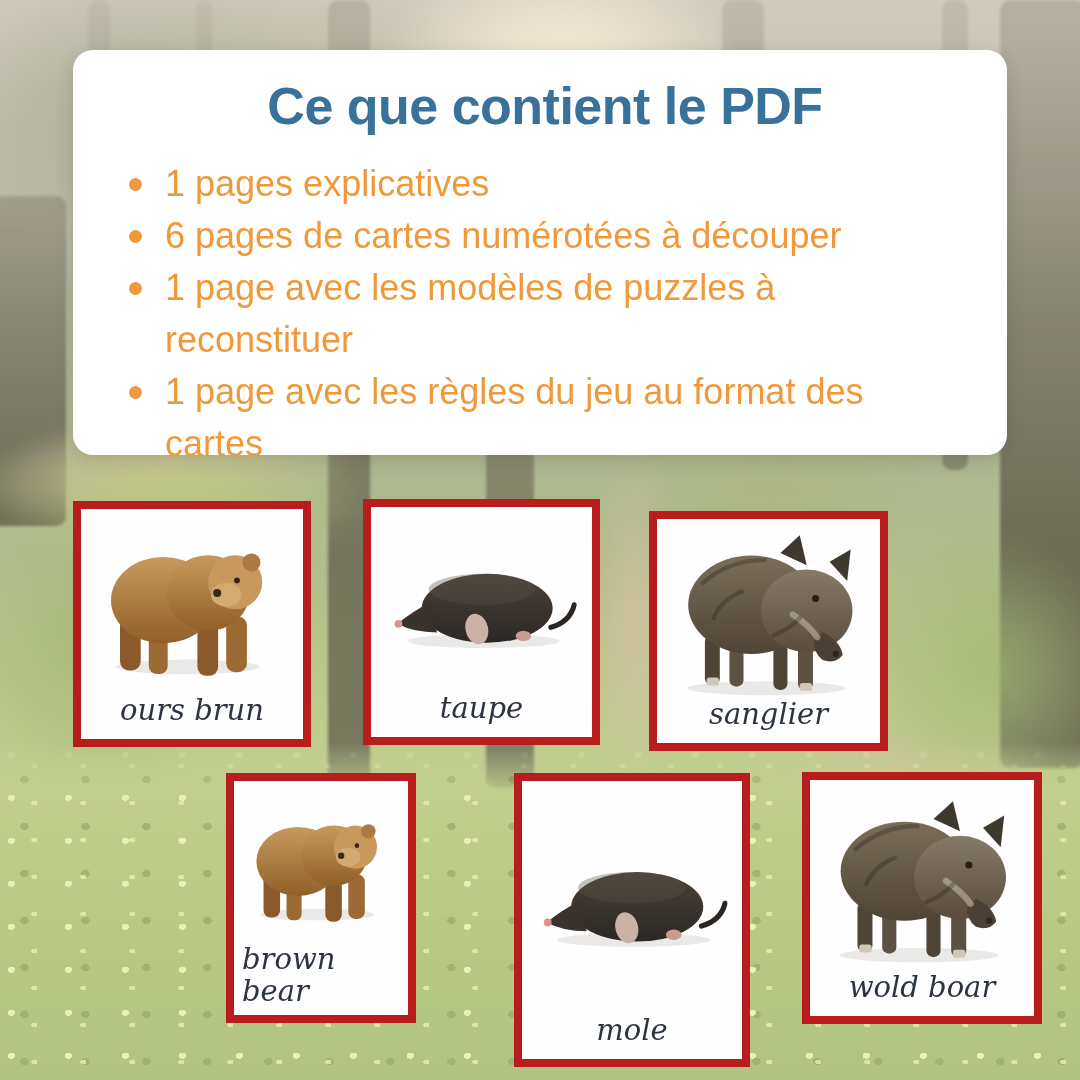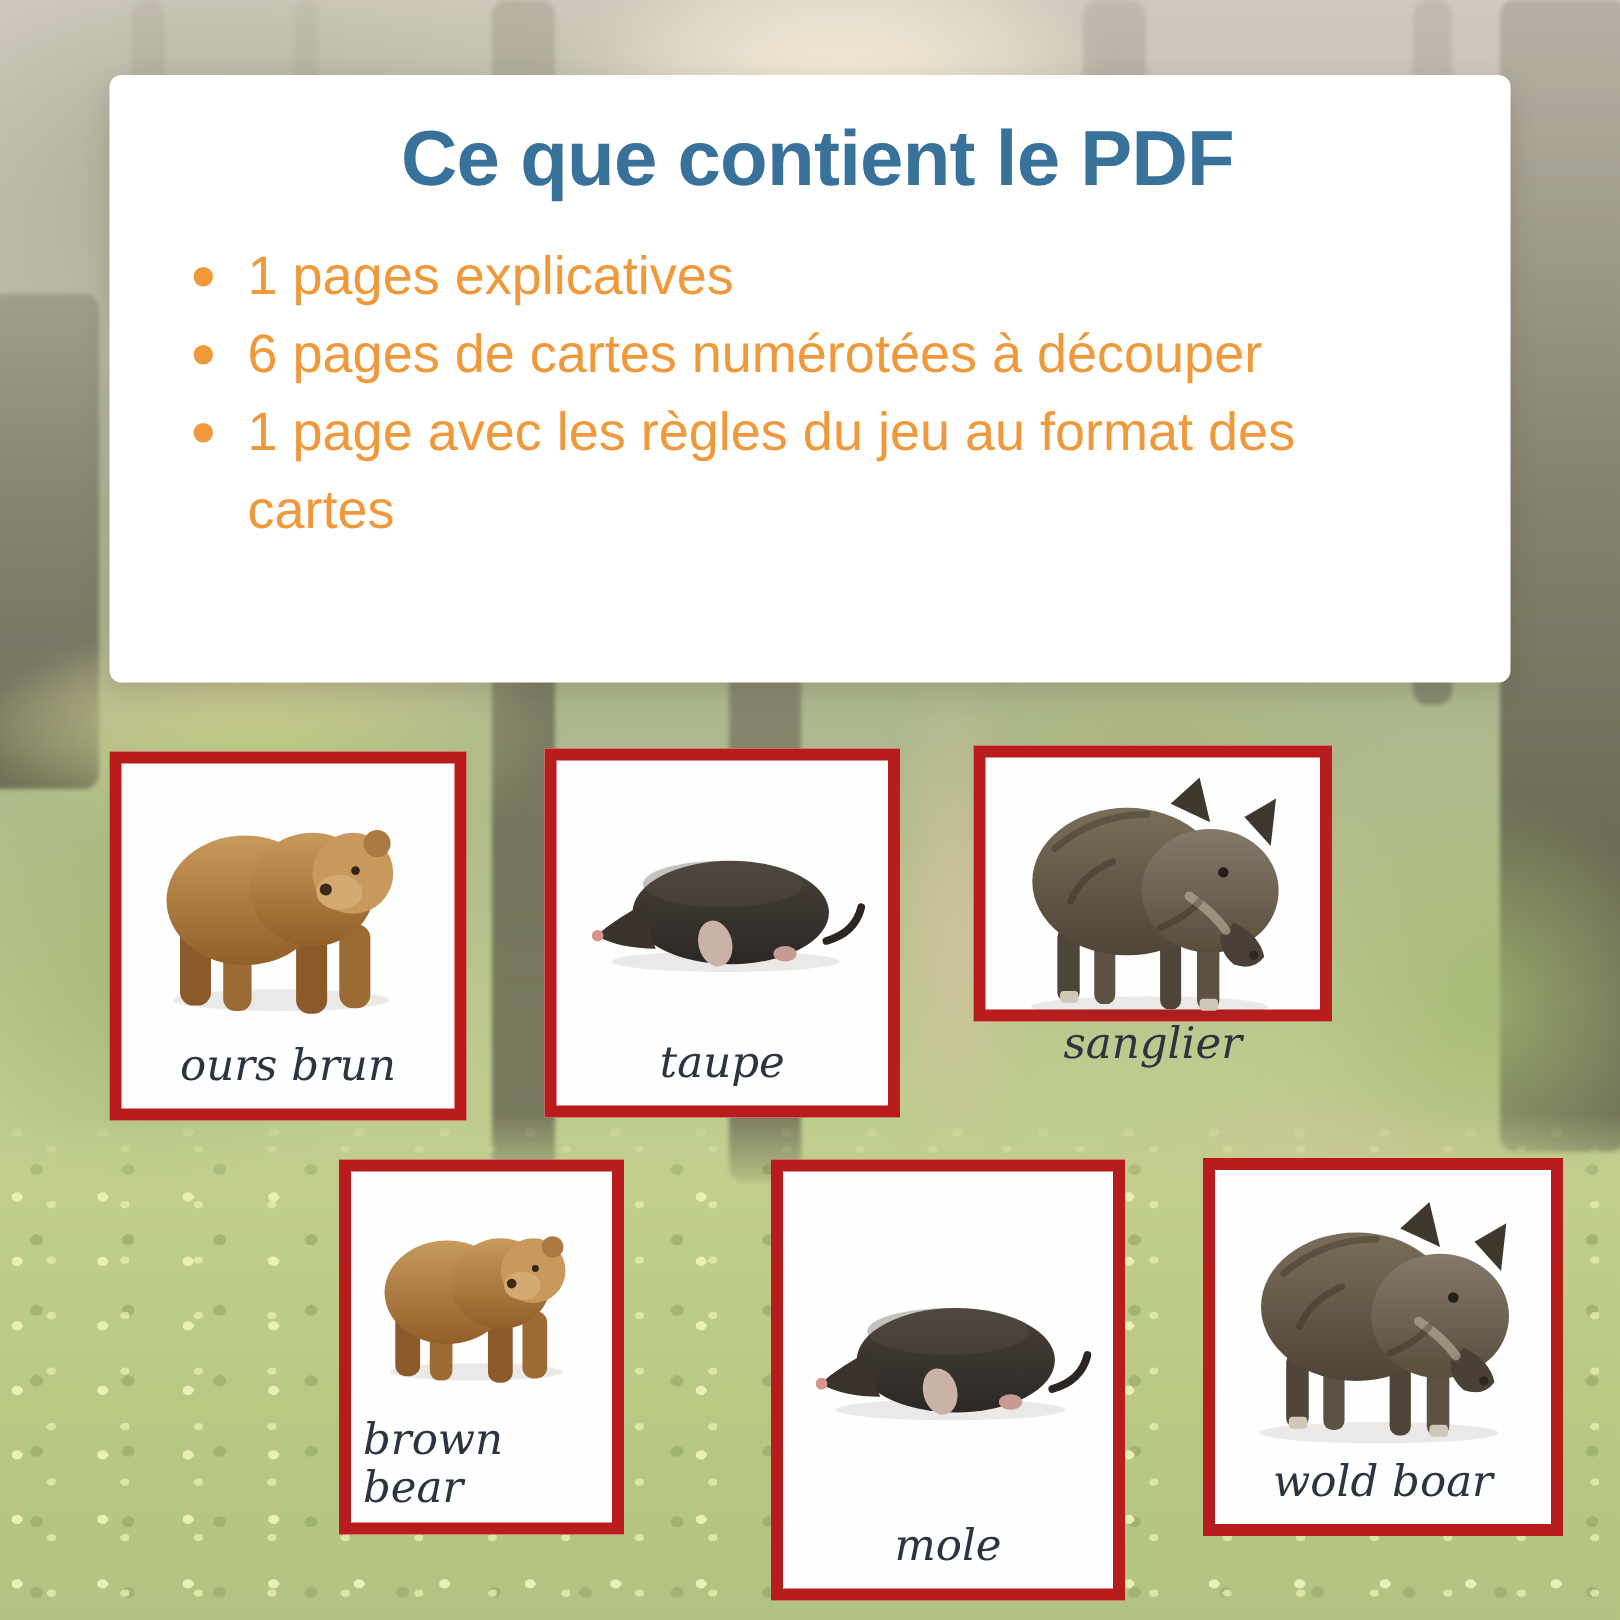--- a/index.html
+++ b/index.html
@@ -40,42 +40,42 @@
     -webkit-mask-image:linear-gradient(180deg,transparent,#000 56px);
             mask-image:linear-gradient(180deg,transparent,#000 56px);}
   .haze{position:absolute;inset:0;background:
     linear-gradient(180deg,rgba(231,226,214,.55),rgba(231,226,214,.25) 30%,
                     rgba(238,238,224,.12) 52%,rgba(244,245,230,.25) 100%);}
   .sun{position:absolute;left:310px;top:-90px;width:500px;height:270px;filter:blur(6px);
        background:radial-gradient(closest-side,rgba(248,233,205,.95),rgba(248,233,205,0) 72%);}
 
   
   .panel{position:absolute;left:73px;top:50px;width:934px;height:405px;z-index:5;
-         background:#ffffff;border-radius:8px;box-sizing:border-box;
+         background:#ffffff;border-radius:20px;box-sizing:border-box;
          padding:26px 42px 0 52px;box-shadow:0 6px 18px rgba(60,60,40,.18);}
   .panel-title{margin:0 0 22px;text-align:center;color:#38719a;
                font-size:52px;font-weight:bold;letter-spacing:-0.5px;}
   .bullets{list-style:none;margin:0;padding:0;color:#f0993b;
            font-size:36px;line-height:52px;font-weight:400;}
   .bullets li{position:relative;padding-left:40px;}
   .bullets li::before{content:"";position:absolute;left:4px;top:20px;width:13px;height:13px;
                       border-radius:50%;background:#f0993b;}
   .bullets li:nth-child(3){max-width:720px;}
 
   
   .card{position:absolute;z-index:5;background:#fefefe;border:8px solid #b91c1c;
         box-sizing:border-box;display:flex;flex-direction:column;align-items:center;
         padding:8px 8px 8px;}
   .card .art-wrap{flex:1 1 auto;display:flex;align-items:center;justify-content:center;width:100%;}
   .card svg.art{display:block;}
   .card-label{flex:0 0 auto;font-family:"DejaVu Serif",serif;font-style:italic;
               font-size:29px;color:#2b3440;line-height:1.1;padding-bottom:4px;}
   .c1{left:73px; top:501px;width:238px;height:246px;}
   .c2{left:363px;top:499px;width:237px;height:246px;}
-  .c3{left:649px;top:497px;width:239px;height:184px;align-items:center;}
+  .c3{left:649px;top:511px;width:239px;height:240px;align-items:center;}
   .c4{left:226px;top:773px;width:190px;height:250px;}
   .c5{left:514px;top:773px;width:236px;height:294px;}
   .c6{left:802px;top:772px;width:240px;height:252px;}
   .defs-hidden{position:absolute;width:0;height:0;overflow:hidden;}
 </style>
 </head>
 <body>
 
 <svg class="defs-hidden" aria-hidden="true">
   <defs>
@@ -167,20 +167,21 @@
   <div class="blob f6"></div>
   <div class="meadow"></div>
   <div class="sun"></div>
   <div class="haze"></div>
 
   <div class="panel">
     <h1 class="panel-title">Ce que contient le PDF</h1>
     <ul class="bullets">
       <li>1 pages explicatives</li>
       <li>6 pages de cartes numérotées à découper</li>
+      <li>1 page avec les modèles de puzzles à reconstituer</li>
       <li>1 page avec les règles du jeu au format des cartes</li>
     </ul>
   </div>
 
   <div class="card c1">
     <div class="art-wrap">
       <svg class="art" width="198" height="153" viewBox="0 0 220 170">
           <use href="#sym-bear"></use>
         </svg>
     </div>

